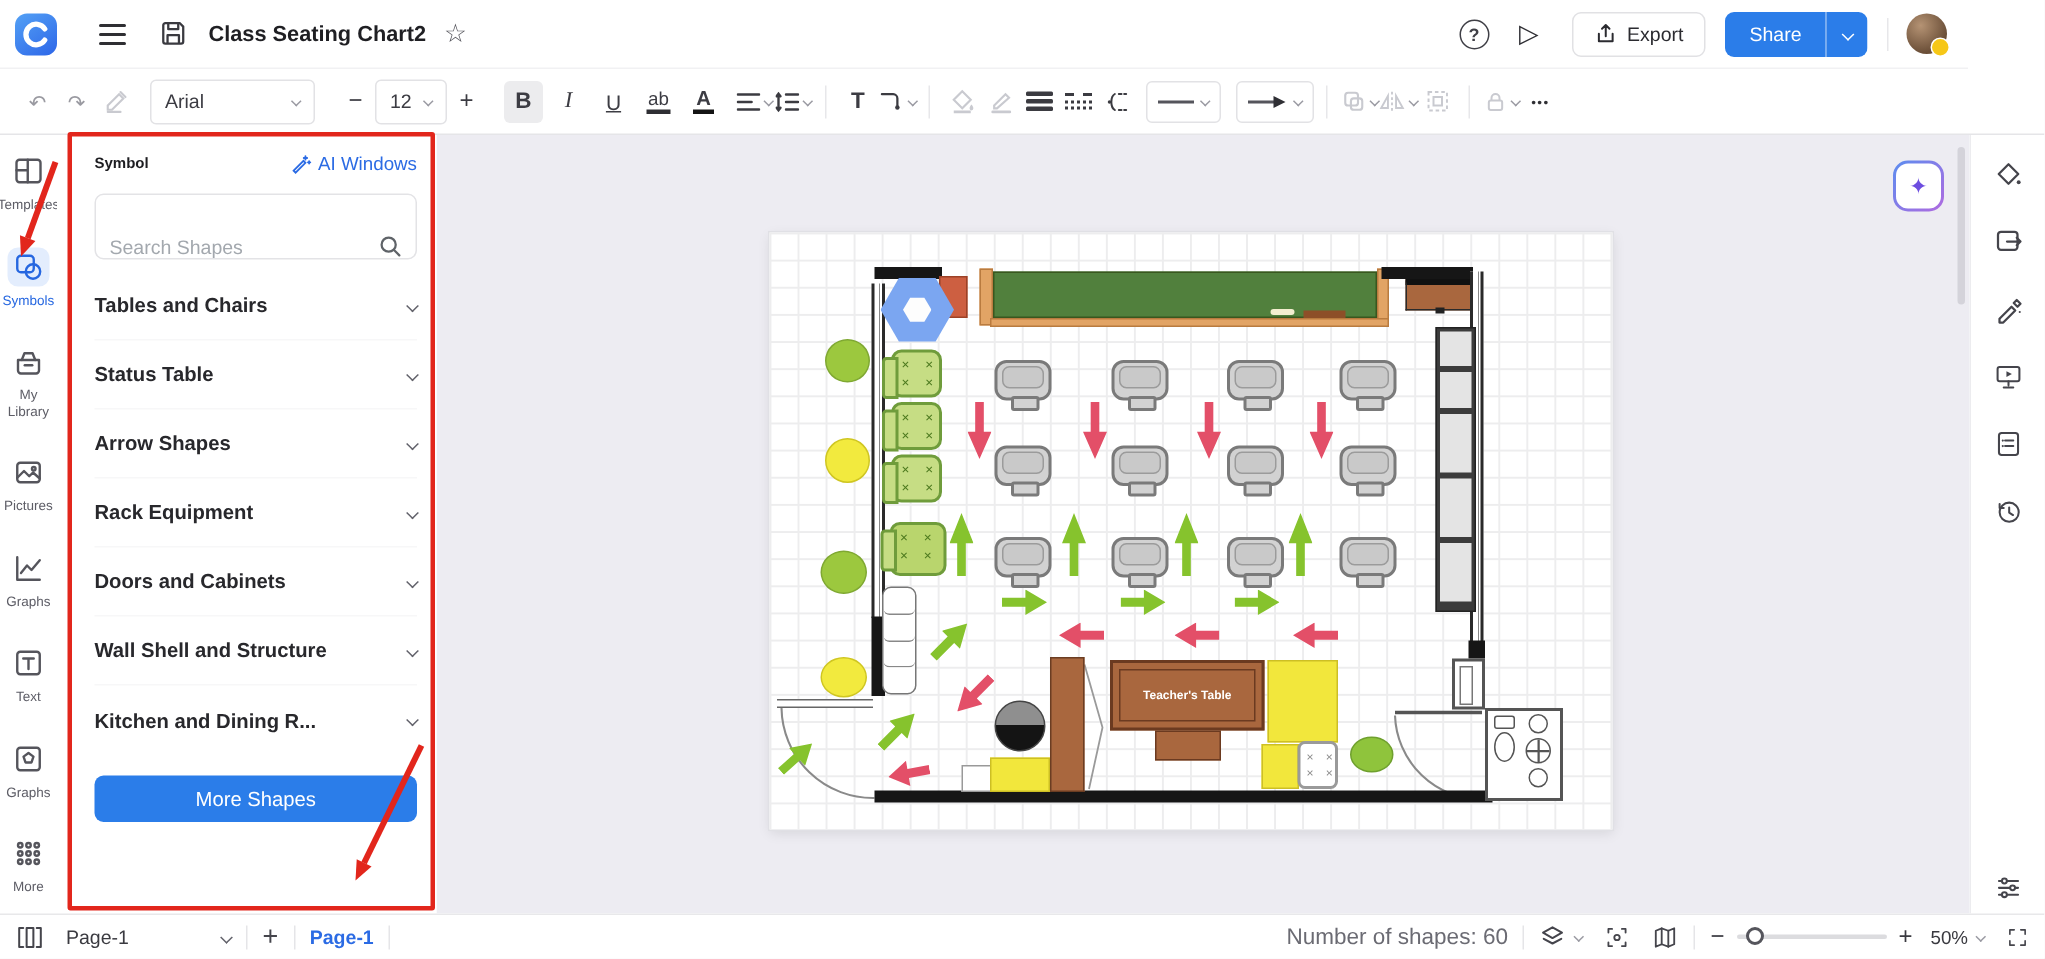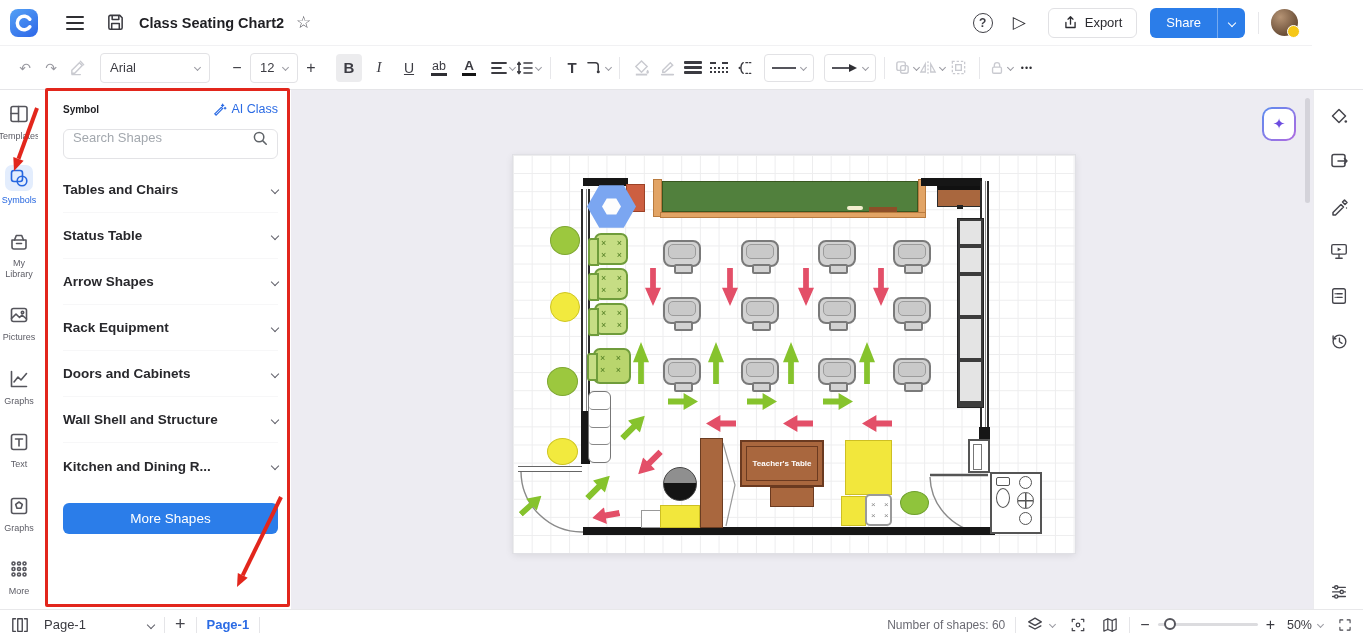--- a/index.html
+++ b/index.html
@@ -57,21 +57,21 @@
   .rail-icobox { width:28px; height:26px; display:flex; align-items:center; justify-content:center; border-radius:7px; }
   .rail-item.active .rail-icobox { background:#e3edfd; }
   .rail svg { stroke:#55555c; fill:none; stroke-width:1.6; stroke-linecap:round; stroke-linejoin:round; }
   .rail-item.active svg { stroke:#2667e0; }
 
   
   .panel { position:absolute; left:38px; top:90px; width:253px; bottom:30px; background:#fff; z-index:4; padding:12px 13px 0 25px; }
   .panel-titlerow { display:flex; align-items:center; justify-content:space-between; margin-bottom:13px; }
   .panel-title { font-size:10px; font-weight:700; color:#1d1d21; }
   .ai-link { display:flex; align-items:center; gap:4px; color:#2b6be4; font-size:12.5px; cursor:pointer; }
-  .searchbox { height:30px; border:1px solid #e3e3e6; border-radius:6px; display:flex; align-items:flex-start; padding:0 9px; gap:2px; }
+  .searchbox { height:44px; border:1px solid #e3e3e6; border-radius:6px; display:flex; align-items:flex-end; padding:0 9px; gap:2px; }
   .searchbox input { flex:1; border:none; outline:none; font-size:13px; color:#333; font-family:"Liberation Sans",sans-serif; }
   .searchbox input::placeholder { color:#a3a8ae; }
   .cat-list { margin-top:8px; }
   .cat-row { height:46px; display:flex; align-items:center; justify-content:space-between; cursor:pointer; border-bottom:1px solid #f7f7f8; }
   .cat-label { font-size:13.5px; font-weight:700; color:#28282c; }
   .more-shapes { margin-top:14px; height:31px; width:100%; background:#2b7de9; border:none; border-radius:6px; color:#fff; font-size:13.5px; font-family:"Liberation Sans",sans-serif; cursor:pointer; }
 
   
   .red-frame { position:absolute; left:45px; top:88px; width:245px; height:519px; border:3px solid #e2261c; border-radius:2px; z-index:60; pointer-events:none; }
   .anno-svg { position:absolute; left:0; top:0; width:1363px; height:639px; z-index:61; pointer-events:none; }
@@ -121,21 +121,21 @@
   .rightbar { position:absolute; right:0; top:90px; width:50px; bottom:30px; background:#fff; border-left:1px solid #ececef; z-index:4; display:flex; flex-direction:column; align-items:center; padding-top:16px; gap:25px; }
   .rightbar svg { stroke:#45454c; fill:none; stroke-width:1.5; stroke-linecap:round; stroke-linejoin:round; cursor:pointer; }
   .rb-bottom { position:absolute; bottom:8px; }
 
   
   .statusbar { position:absolute; left:0; bottom:0; width:1363px; height:30px; background:#fff; border-top:1px solid #e8e8ea; display:flex; align-items:center; padding:0 10px; z-index:6; font-size:13px; color:#3a3a40; }
   .sdiv { width:1px; height:16px; background:#e5e5e8; margin:0 10px; }
   .sb-item { display:flex; align-items:center; gap:6px; cursor:pointer; }
   .page-tab { color:#2b6be4; font-weight:600; }
   .sspacer { flex:1; }
-  .shape-count { color:#6b6b73; font-size:12px; }
+  .shape-count { color:#6b6b73; font-size:15px; }
   .statusbar svg { stroke:#45454c; fill:none; stroke-width:1.5; stroke-linecap:round; stroke-linejoin:round; }
   .slider-track { width:100px; height:3px; background:#dcdcdf; border-radius:2px; position:relative; margin:0 8px; }
   .slider-knob { position:absolute; left:6px; top:-5px; width:12px; height:12px; border-radius:50%; background:#fff; border:2px solid #55555c; }
   .zoom-label { font-size:12.5px; }
 </style>
 </head>
 <body>
 
 <div class="header">
   <div class="logo">
@@ -391,21 +391,21 @@
 </div>
 
 <div class="panel">
   <div class="panel-titlerow">
     <span class="panel-title">Symbol</span>
     <span class="ai-link">
       <svg width="14" height="14" viewBox="0 0 16 16" stroke="#2b6be4" stroke-width="1.4" fill="none" stroke-linecap="round">
           <path d="M2 13.5l7.5-7.5 1.5 1.5-7.5 7.5z"></path>
           <path d="M11 2.5v2.6M9.7 3.8h2.6M13.8 6.2v1.8M12.9 7.1h1.8"></path>
         </svg>
-      <span>AI Class</span>
+      <span>AI Windows</span>
     </span>
   </div>
   <div class="searchbox">
     <input type="text" placeholder="Search Shapes" style="">
     <svg width="16" height="16" viewBox="0 0 18 18" stroke="#5f6368" stroke-width="1.7" fill="none" stroke-linecap="round">
         <circle cx="8" cy="8" r="5.3"></circle>
         <path d="M12.2 12.2 16 16"></path>
       </svg>
   </div>
   <div class="cat-list">
@@ -520,21 +520,21 @@
     <div class="desk" style="left:380px;top:142px;"></div>
     <div class="desk" style="left:150px;top:203px;"></div>
     <div class="desk" style="left:228px;top:203px;"></div>
     <div class="desk" style="left:305px;top:203px;"></div>
     <div class="desk" style="left:380px;top:203px;"></div>
 
     <div class="shape" style="left:187px;top:283px;width:23px;height:90px;background:#a9673e;border:1px solid #6b3d22;"></div>
     <div class="ell" style="left:150px;top:312px;width:34px;height:34px;background:linear-gradient(#8f8f8f 0 48%,#141414 48% 100%);border:1px solid #444;"></div>
     <div class="shape" style="left:128px;top:355px;width:20px;height:18px;background:#fff;border:1.5px solid #999;"></div>
     <div class="shape" style="left:147px;top:350px;width:40px;height:23px;background:#f2e73c;border:1px solid #cdbf24;"></div>
-    <div class="shape" style="left:227px;top:285px;width:84px;height:47px;background:#a9673e;border:2px solid #6b3a20;">
+    <div class="shape" style="left:227px;top:285px;width:103px;height:47px;background:#a9673e;border:2px solid #6b3a20;">
       <div class="abs" style="inset:4px;border:1px solid #6b3a20;"></div>
       <div class="tlabel">Teacher's Table</div>
     </div>
     <div class="shape" style="left:257px;top:332px;width:44px;height:20px;background:#a9673e;border:1.5px solid #6b3a20;"></div>
     <div class="shape" style="left:332px;top:285px;width:47px;height:55px;background:#f2e73c;border:1px solid #cdbf24;"></div>
     <div class="shape" style="left:328px;top:341px;width:25px;height:30px;background:#f2e73c;border:1px solid #cdbf24;"></div>
     <div class="wchair" style="left:352px;top:339px;"></div>
 
     <div class="ar red down" style="left:132px;top:113px;width:16px;height:38px;"></div>
     <div class="ar red down" style="left:209px;top:113px;width:16px;height:38px;"></div>

